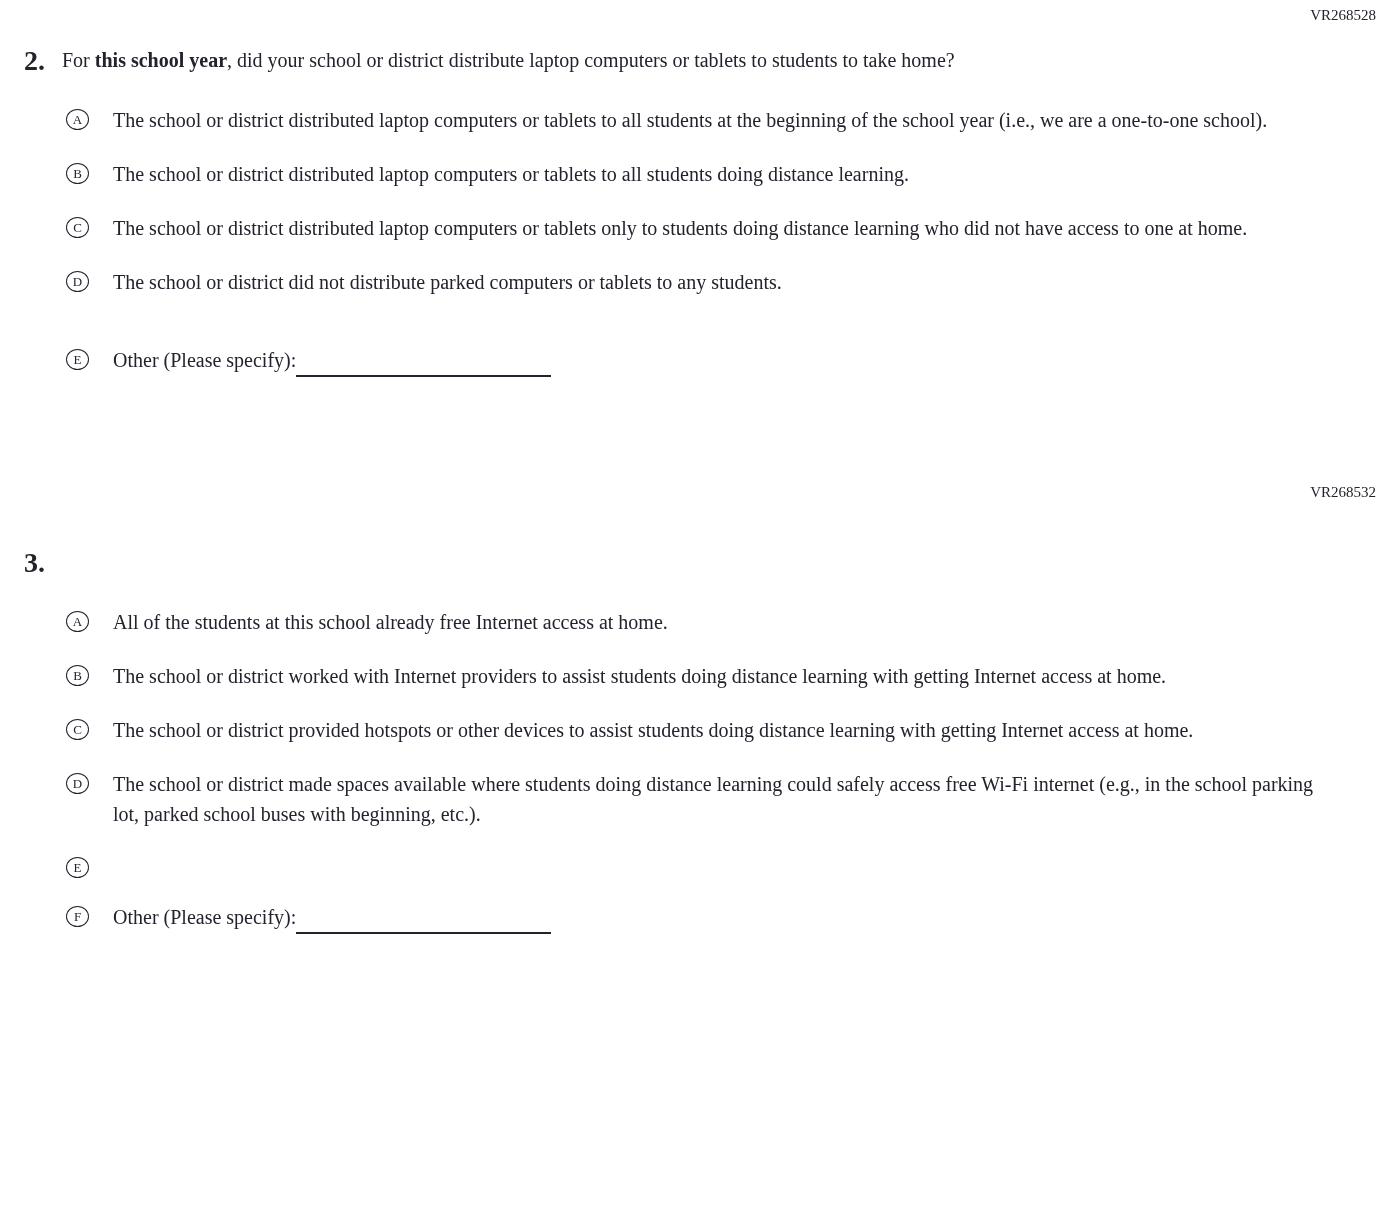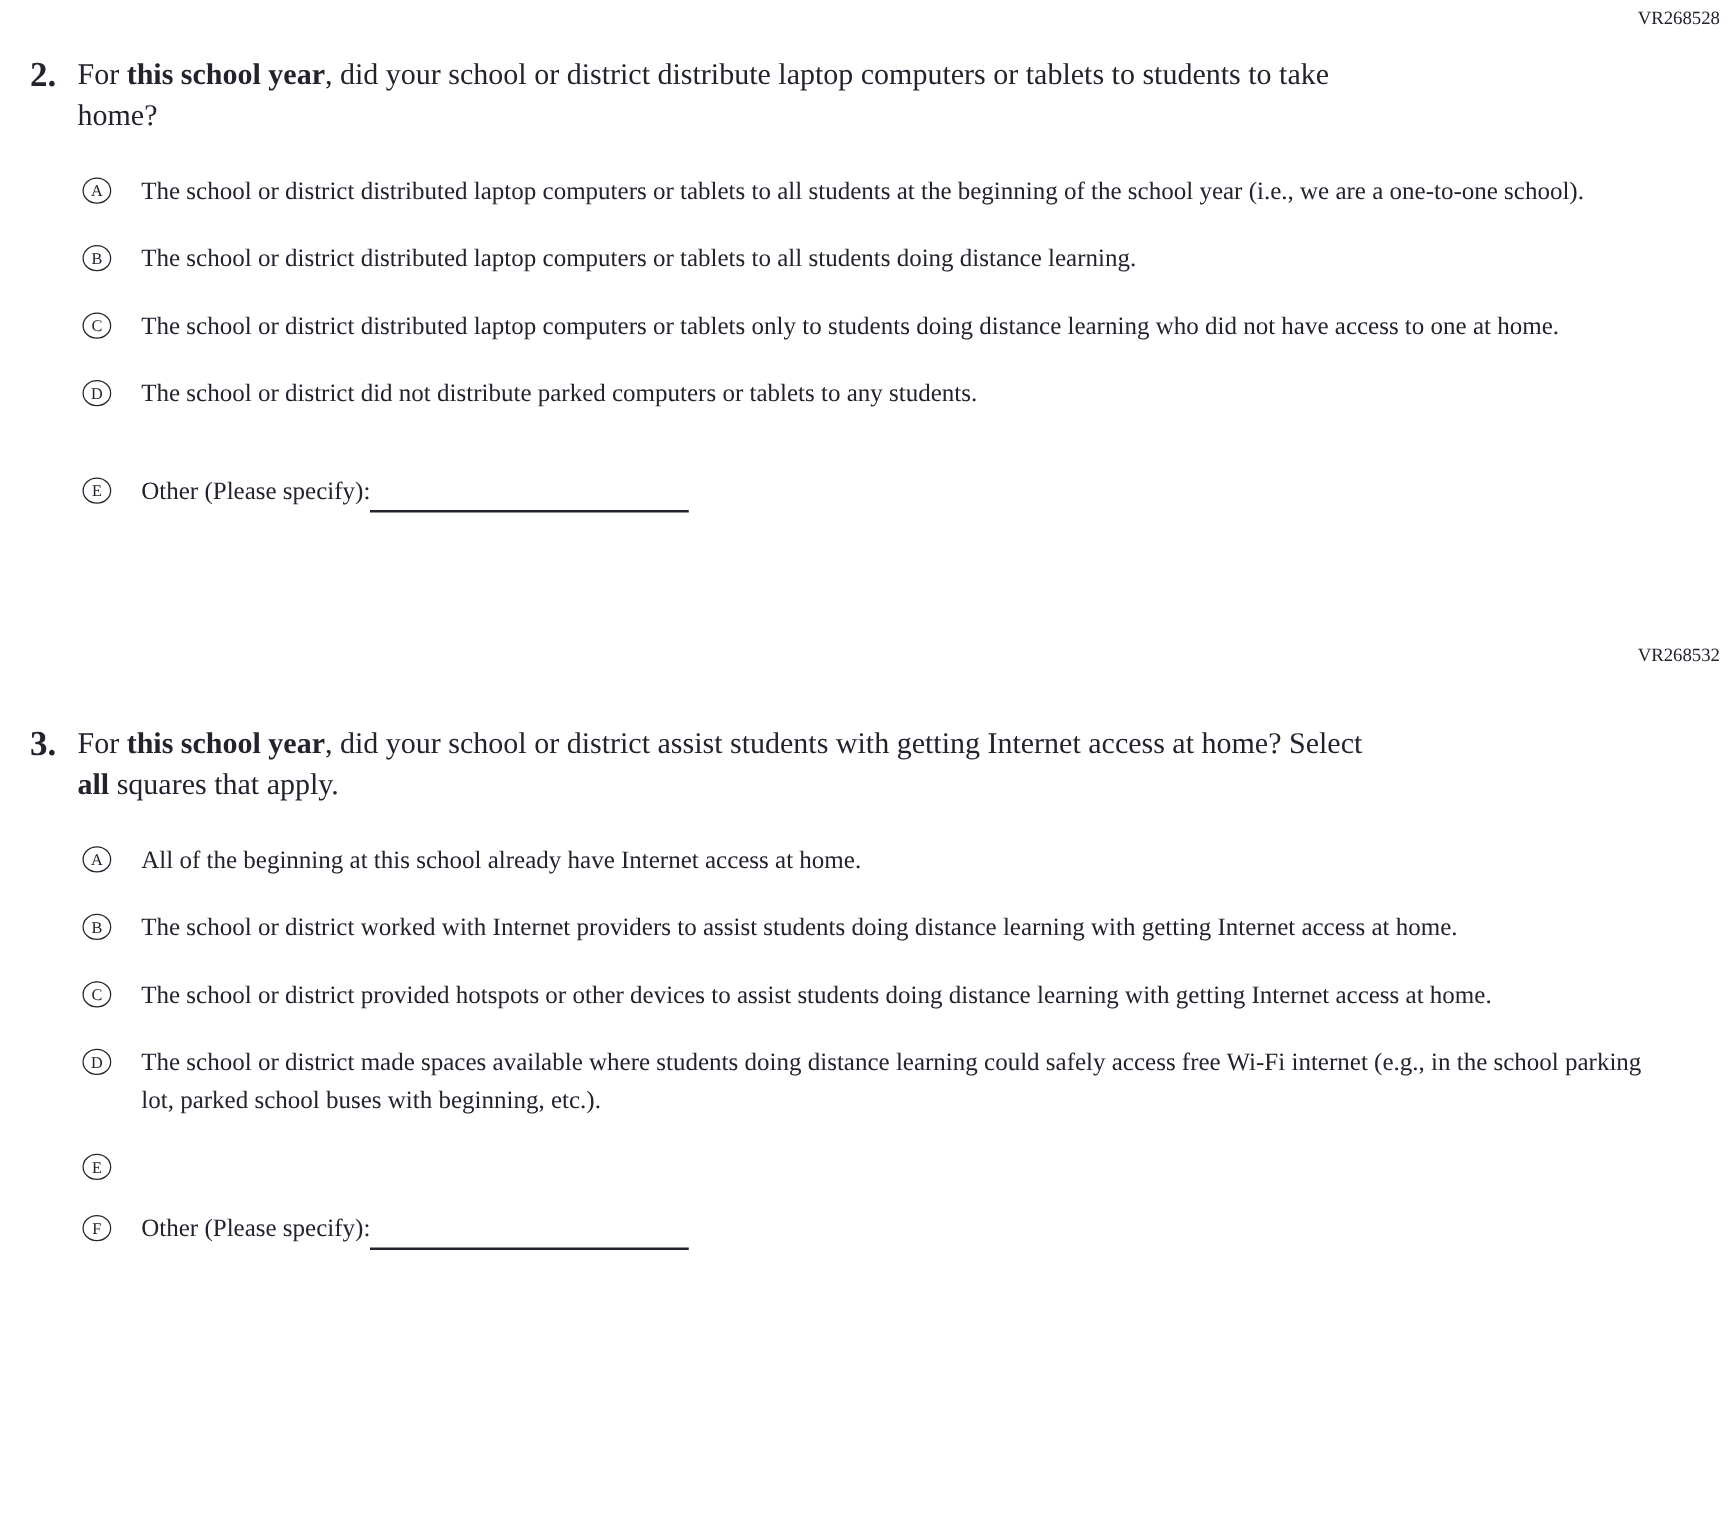--- a/index.html
+++ b/index.html
@@ -28,21 +28,21 @@
   .question.q3 .q-header { margin-top: 45px; }
   .q-num {
     width: 38px;
     flex-shrink: 0;
     font-weight: bold;
     font-size: 28px;
     line-height: 33px;
   }
   .q-text {
     max-width: 1040px;
-    font-size: 24px;
+    font-size: 20px;
     line-height: 33px;
   }
   .b { font-weight: bold; }
 
   .options { margin-top: 28px; padding-left: 42px; }
   .option { display: flex; margin-bottom: 24px; }
   .option.extra-gap { margin-top: 48px; }
   .badge-col { width: 47px; flex-shrink: 0; padding-top: 4px; }
   .letter-badge {
     display: inline-flex;
@@ -105,27 +105,26 @@
         <div class="opt-text"><span>Other (Please specify):</span><span class="blank"></span></div>
       </div>
     </div>
   </div>
 
   <div class="vr-code second">VR268532</div>
 
   <div class="question q3">
     <div class="q-header">
       <div class="q-num">3.</div>
-      <div class="q-text"><span>For </span><span class="b">this school year</span><span>, did your school or district assist students with getting Internet access at home? Select </span><span class="b">all</span><span> squares that apply.</span></div>
     </div>
 
     <div class="options">
       <div class="option">
         <div class="badge-col"><span class="letter-badge">A</span></div>
-        <div class="opt-text">All of the beginning at this school already have Internet access at home.</div>
+        <div class="opt-text">All of the students at this school already free Internet access at home.</div>
       </div>
       <div class="option">
         <div class="badge-col"><span class="letter-badge">B</span></div>
         <div class="opt-text">The school or district worked with Internet providers to assist students doing distance learning with getting Internet access at home.</div>
       </div>
       <div class="option">
         <div class="badge-col"><span class="letter-badge">C</span></div>
         <div class="opt-text">The school or district provided hotspots or other devices to assist students doing distance learning with getting Internet access at home.</div>
       </div>
       <div class="option">

